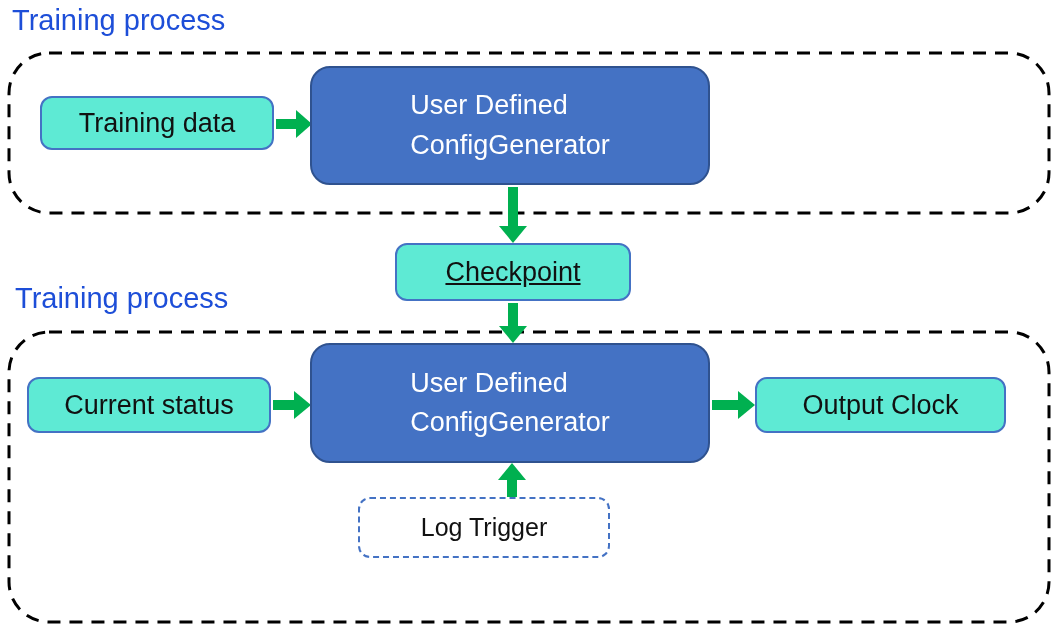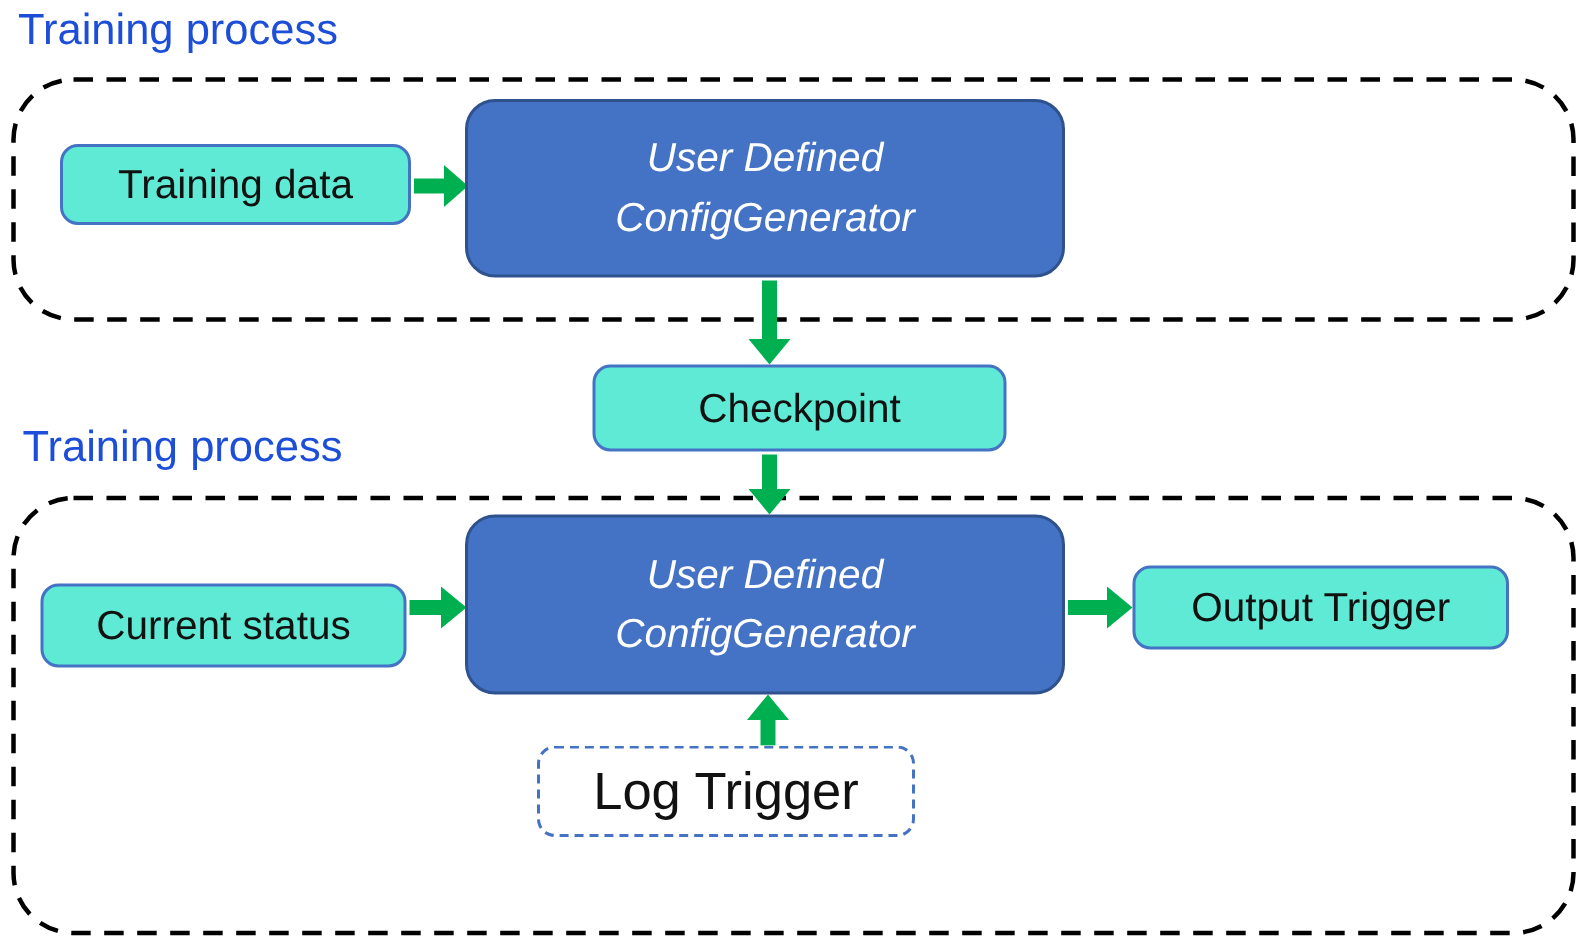--- a/index.html
+++ b/index.html
@@ -39,34 +39,33 @@
     position: absolute;
     background: #4472C4;
     border: 2px solid #2F528F;
     border-radius: 20px;
     display: flex;
     align-items: center;
     justify-content: center;
     font-size: 27px;
     line-height: 1.45;
     color: #ffffff;
-    text-align: center;
+    text-align: left;
     white-space: pre-line;
     box-sizing: border-box;
-    font-style: italic;
   }
   .trigger-box {
     position: absolute;
     background: #ffffff;
     border: 2px dashed #4472C4;
     border-radius: 12px;
     display: flex;
     align-items: center;
     justify-content: center;
-    font-size: 35px;
+    font-size: 25px;
     color: #111111;
     text-align: center;
     box-sizing: border-box;
   }
   .container-rect {
     fill: none;
     stroke: #000000;
     stroke-width: 3;
     stroke-dasharray: 13 9;
   }
@@ -115,21 +114,21 @@
     </g>
   </svg>
 
   <div class="section-label" style="left:12px; top:4px;">Training process</div>
   <div class="section-label" style="left:15px; top:282px;">Training process</div>
 
   <div class="io-box" style="left:40px; top:96px; width:234px; height:54px;">Training data</div>
   <div class="gen-box" style="left:310px; top:66px; width:400px; height:119px;">User Defined
 ConfigGenerator</div>
 
-  <div class="io-box" style="left:395px; top:243px; width:276px; height:58px;">Checkpoint</div>
+  <div class="io-box" style="left:395px; top:243px; width:236px; height:58px;text-decoration:underline;">Checkpoint</div>
 
-  <div class="io-box" style="left:27px; top:377px; width:244px; height:56px;margin-top:12px;">Current status</div>
+  <div class="io-box" style="left:27px; top:377px; width:244px; height:56px;">Current status</div>
   <div class="gen-box" style="left:310px; top:343px; width:400px; height:120px;">User Defined
 ConfigGenerator</div>
-  <div class="io-box" style="left:755px; top:377px; width:251px; height:56px;">Output Trigger</div>
+  <div class="io-box" style="left:755px; top:377px; width:251px; height:56px;">Output Clock</div>
   <div class="trigger-box" style="left:358px; top:497px; width:252px; height:61px;">Log Trigger</div>
 
 </div>
 
 </body></html>

